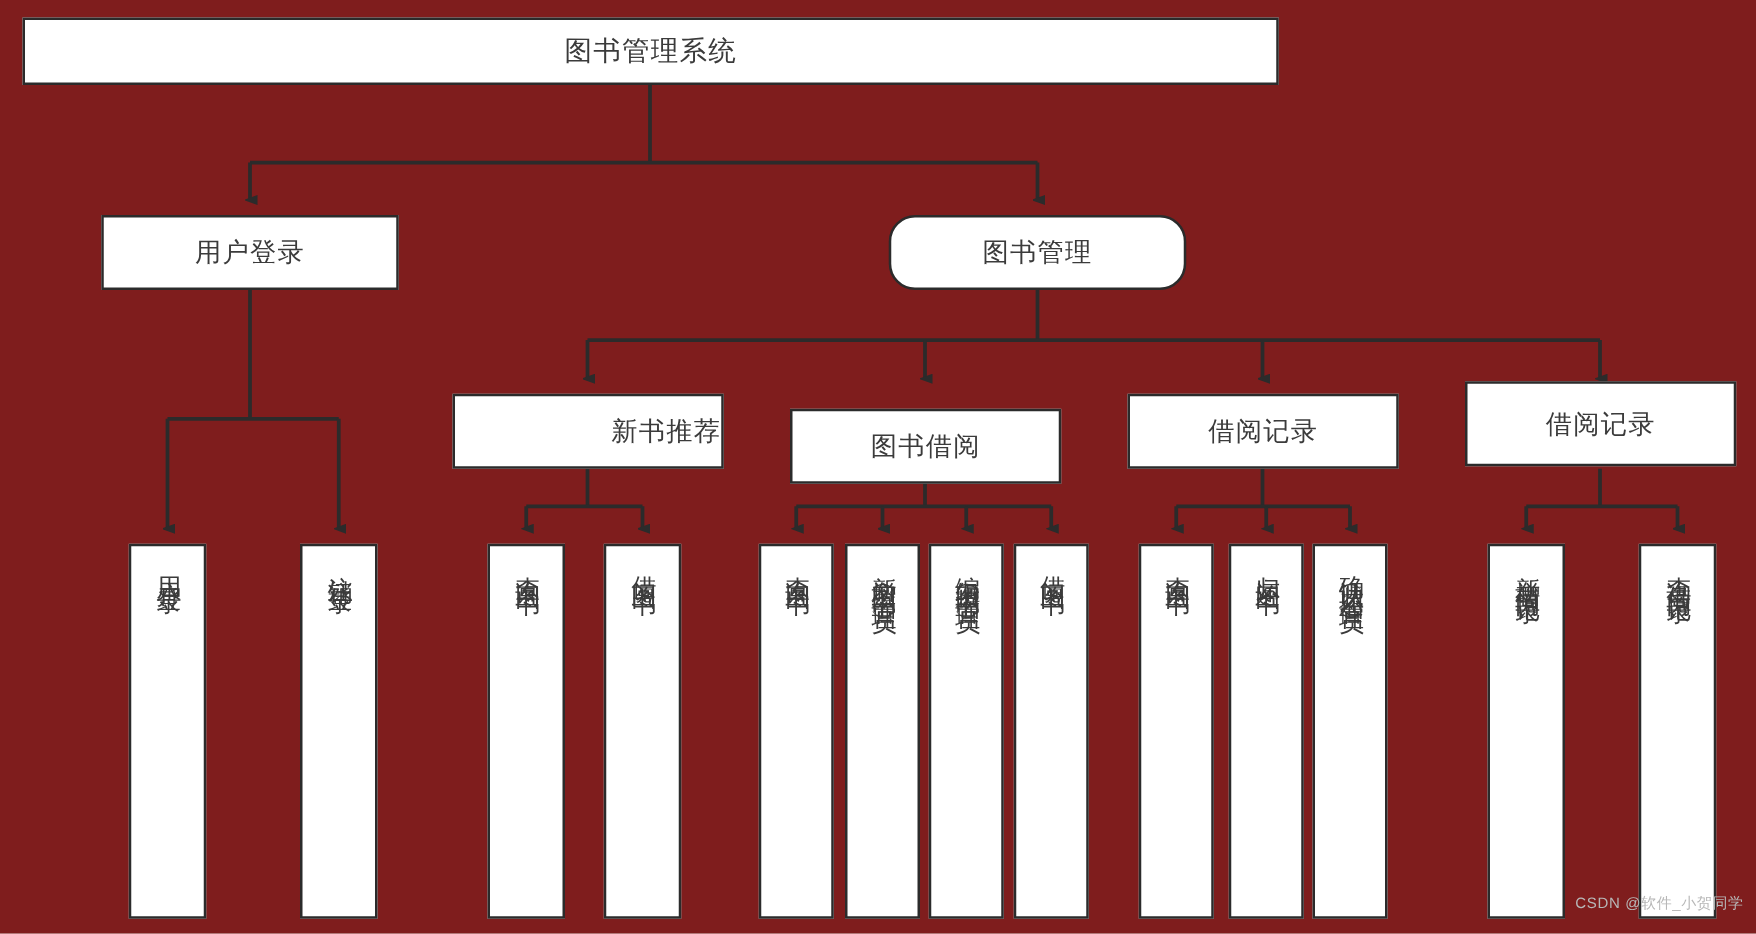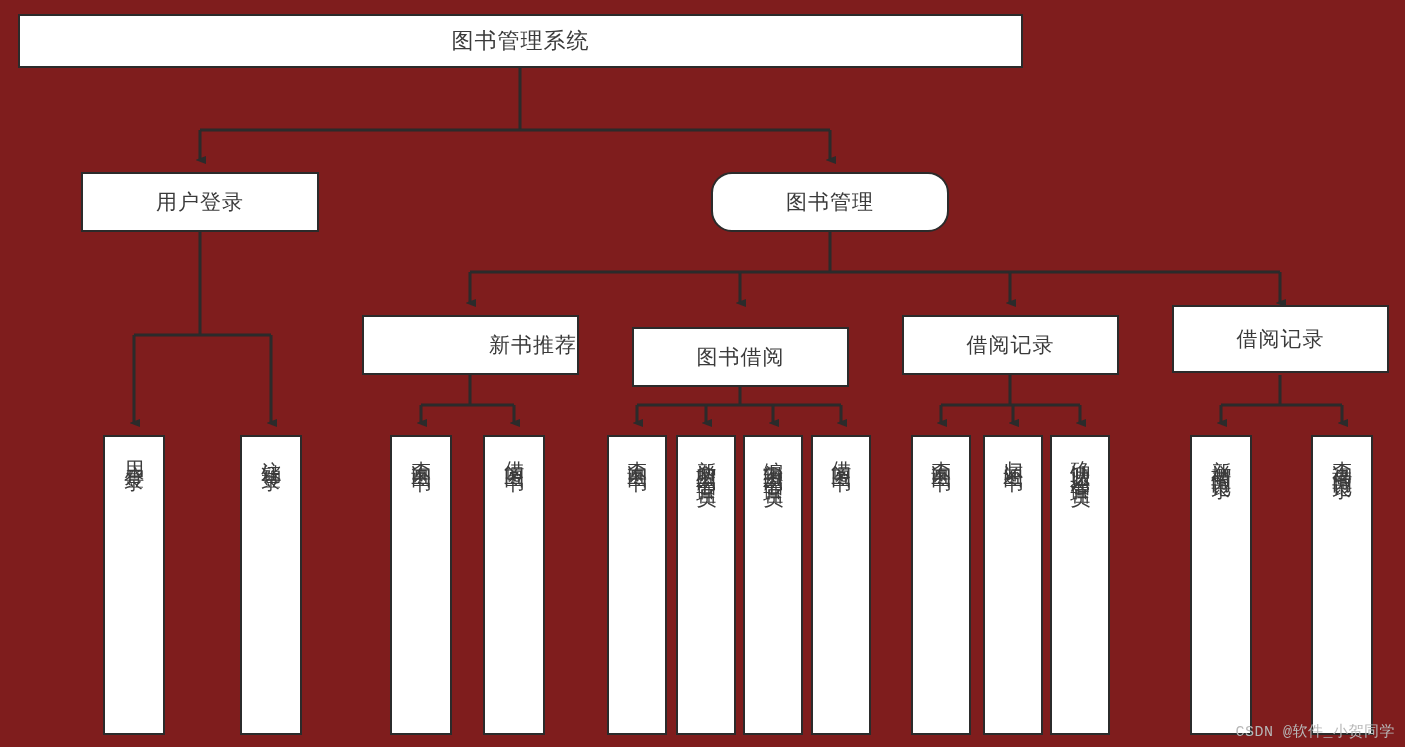--- a/index.html
+++ b/index.html
@@ -53,27 +53,26 @@
     writing-mode: vertical-rl;
     text-orientation: upright;
     font-size: 20px;
     line-height: 1.38;
     letter-spacing: 4px;
     white-space: normal;
   }
   .watermark {
     position: absolute;
     right: 10px;
-    bottom: 6px;
-    font-size: 15px;
+    bottom: 16px;
+    font-size: 12px;
     color: #b7b7b7;
     z-index: 5;
     white-space: nowrap;
     letter-spacing: 0.5px;
-    font-family: Liberation Mono, monospace;
   }
 </style>
 </head>
 <body>
 
 <div id="canvas">
 
   <svg id="svg-layer" viewBox="0 0 1405 747" xmlns="http://www.w3.org/2000/svg">
     <defs>
       <marker id="arrow" markerWidth="10" markerHeight="10" refX="4" refY="6" orient="auto" markerUnits="userSpaceOnUse">

